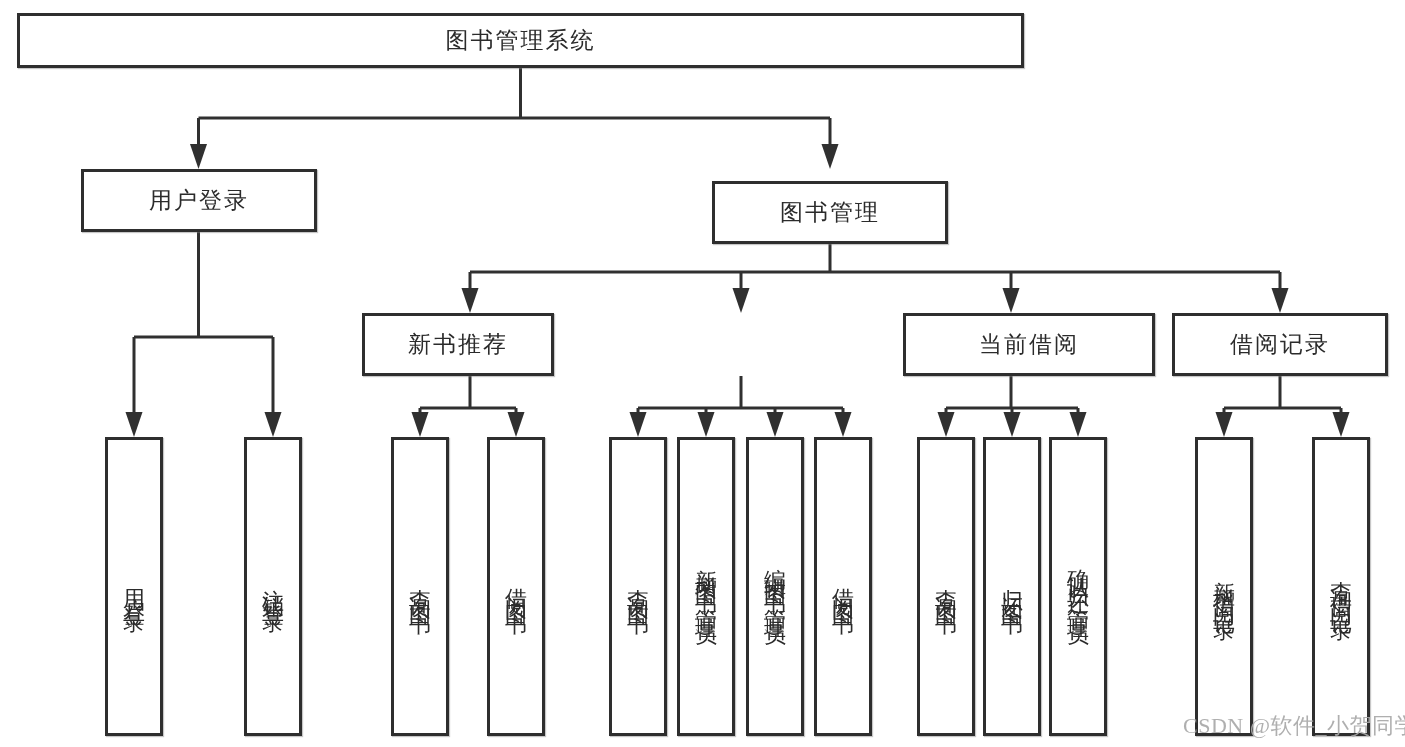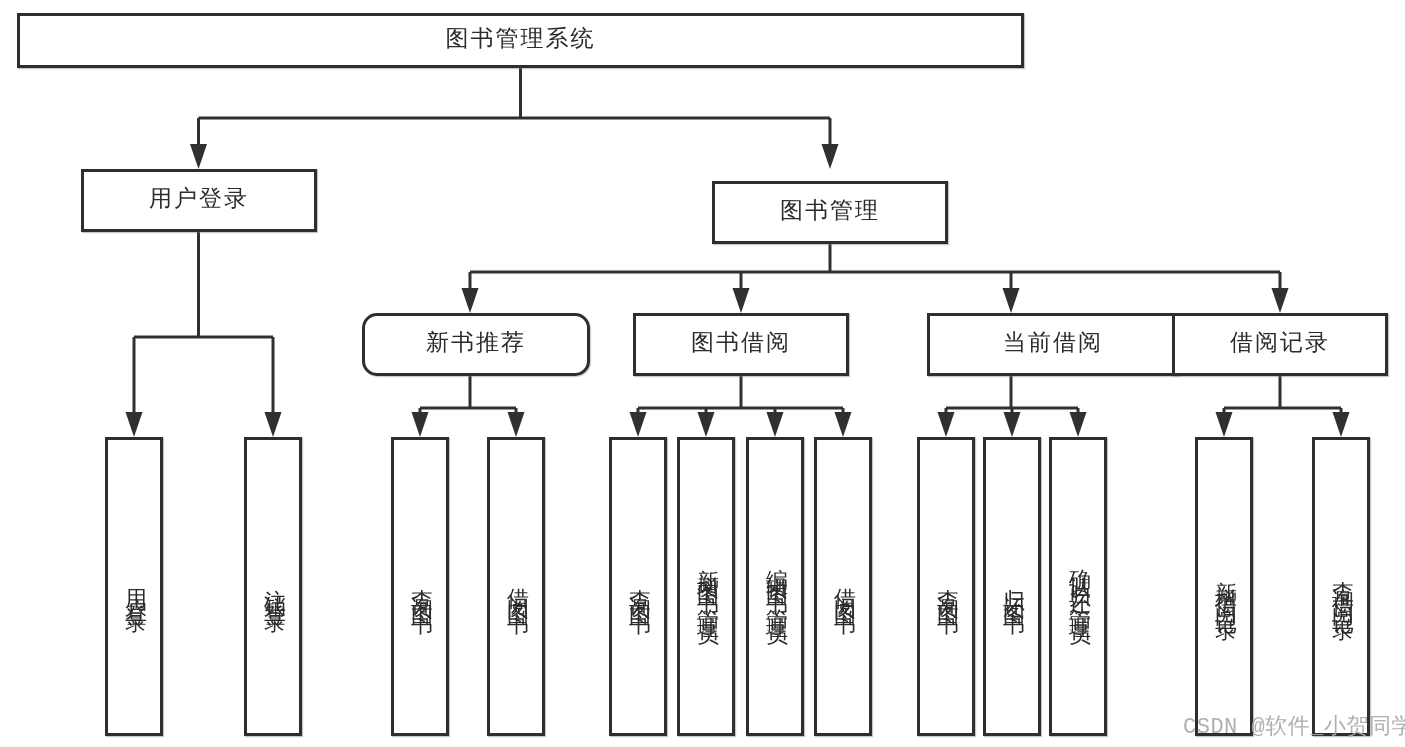--- a/index.html
+++ b/index.html
@@ -1,21 +1,21 @@
 <!DOCTYPE html>
 <html><head>
 <meta charset="utf-8">
 <style>
   html,body{margin:0;padding:0;background:#ffffff;}
   .canvas{
     position:relative;
     width:1405px;height:747px;
     background:#ffffff;
     overflow:hidden;
-    font-family:Liberation Mono, monospace;
+    font-family:Liberation Serif, serif;
   }
   .connectors{position:absolute;left:0;top:0;z-index:0;}
   .ln{stroke:#303030;stroke-width:3;fill:none;}
   .ah{fill:#303030;stroke:none;}
   .hbox,.vbox{
     position:absolute;
     box-sizing:border-box;
     background:#ffffff;
     border:3px solid #2e2e2e;
     box-shadow:1px 1px 1px rgba(130,130,130,0.45);
@@ -76,27 +76,24 @@
     <span class="lbl">图书管理系统</span>
   </div>
 
   <div class="hbox" style="left:81px;top:169px;width:236px;height:63px;">
     <span class="lbl">用户登录</span>
   </div>
   <div class="hbox" style="left:712px;top:169px;width:236px;height:63px;margin-top:12px;">
     <span class="lbl">图书管理</span>
   </div>
 
-  <div class="hbox" style="left:362px;top:313px;width:228px;height:63px;border-radius:15px;">
+  <div class="hbox" style="left:362px;top:313px;width:192px;height:63px;">
     <span class="lbl">新书推荐</span>
   </div>
-  <div class="hbox" style="left:633px;top:313px;width:216px;height:63px;">
-    <span class="lbl">图书借阅</span>
-  </div>
-  <div class="hbox" style="left:903px;top:313px;width:252px;height:63px;margin-left:24px;">
+  <div class="hbox" style="left:903px;top:313px;width:252px;height:63px;">
     <span class="lbl">当前借阅</span>
   </div>
   <div class="hbox" style="left:1172px;top:313px;width:216px;height:63px;">
     <span class="lbl">借阅记录</span>
   </div>
 
   <div class="vbox" style="left:105px;top:437px;width:58px;height:299px;">
     <span class="lbl">用户登录</span>
   </div>
   <div class="vbox" style="left:244px;top:437px;width:58px;height:299px;">

